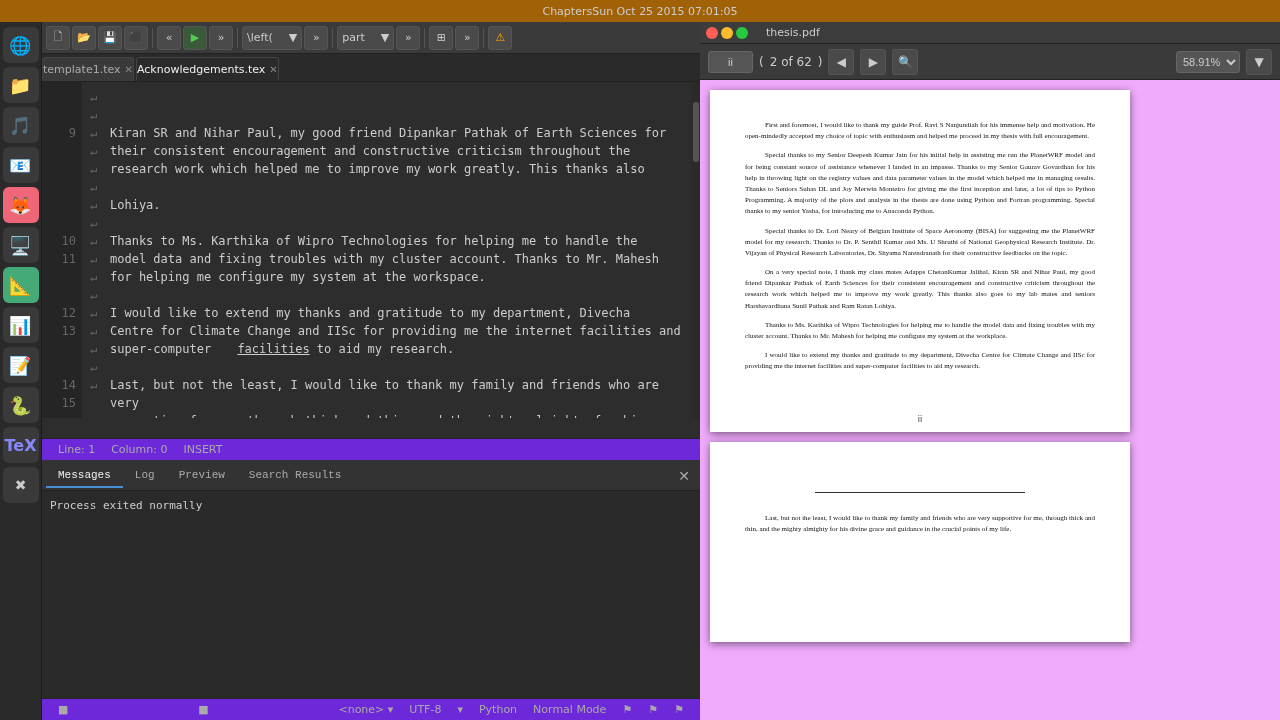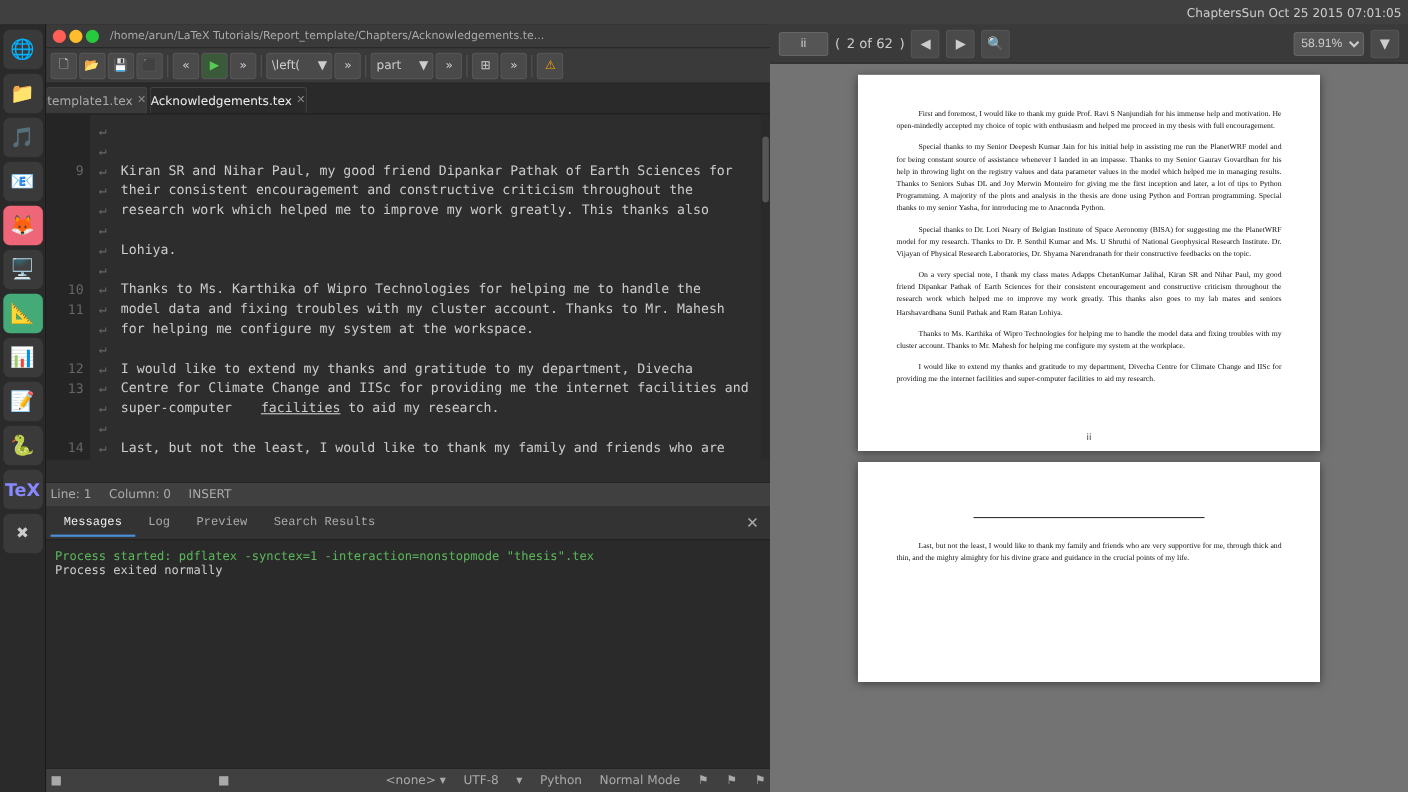--- a/index.html
+++ b/index.html
@@ -1,19 +1,19 @@
 <!DOCTYPE html>
 <html><head>
   <meta charset="utf-8">
   <style>
     * { box-sizing: border-box; margin: 0; padding: 0; }
     body { font-family: 'DejaVu Sans', 'Ubuntu', sans-serif; font-size: 12px; background: #2d2d2d; color: #ccc; width: 1280px; height: 720px; overflow: hidden; display: flex; flex-direction: column; }
 
     
-    .system-bar { height: 22px; background: #404040; display: flex; align-items: center; justify-content: flex-end; padding: 0 6px; font-size: 11px; color: #ccc; flex-shrink: 0; }
+    .system-bar { height: 22px; background: #a16207; display: flex; align-items: center; justify-content: center; padding: 0 6px; font-size: 11px; color: #ccc; flex-shrink: 0; }
     .system-bar-left { display: flex; align-items: center; gap: 8px; }
     .system-bar-right { display: flex; align-items: center; gap: 6px; }
 
     
     .main-layout { display: flex; flex: 1; overflow: hidden; }
 
     
     .dock { width: 42px; background: #2a2a2a; display: flex; flex-direction: column; align-items: center; padding: 4px 0; gap: 2px; flex-shrink: 0; border-right: 1px solid #1a1a1a; }
     .dock-icon { width: 36px; height: 36px; border-radius: 6px; display: flex; align-items: center; justify-content: center; font-size: 18px; cursor: pointer; background: #3a3a3a; margin: 1px 0; }
 
@@ -40,21 +40,21 @@
     .tab.active { background: #2a2a2a; color: #eee; border-bottom: 1px solid #2a2a2a; }
     .tab-close { font-size: 10px; color: #888; cursor: pointer; }
     .line-numbers { width: 40px; background: #252525; padding: 6px 0; text-align: right; font-family: monospace; font-size: 12px; color: #666; line-height: 1.5; flex-shrink: 0; }
     .line-numbers div { padding-right: 6px; height: 18px; display: flex; align-items: center; justify-content: flex-end; }
     .code-area { flex: 1; padding: 6px 8px; font-family: monospace; font-size: 12px; color: #ccc; line-height: 1.5; overflow-y: auto; }
     .code-area .arrow { color: #888; margin-right: 4px; }
     .code-line { display: flex; align-items: flex-start; min-height: 18px; }
     .code-line .gutter { width: 16px; color: #666; flex-shrink: 0; }
 
     
-    .statusbar-bottom { height: 22px; background: #404040; display: flex; align-items: center; padding: 0 4px; font-size: 11px; color: #aaa; gap: 16px; border-top: 1px solid #222; flex-shrink: 0; justify-content: space-between; margin-top: 20px; }
+    .statusbar-bottom { height: 22px; background: #6d28d9; display: flex; align-items: center; padding: 0 16px; font-size: 11px; color: #aaa; gap: 16px; border-top: 1px solid #222; flex-shrink: 0; justify-content: space-between; margin-top: 20px; }
     .statusbar-bottom .right-items { display: flex; gap: 16px; align-items: center; }
 
     
     .messages-panel { height: 260px; background: #2a2a2a; border-top: 1px solid #333; display: flex; flex-direction: column; flex-shrink: 0; }
     .messages-tabs { height: 30px; background: #333; display: flex; align-items: center; padding: 0 4px; gap: 0; border-bottom: 1px solid #222; }
     .msg-tab { height: 24px; padding: 0 12px; display: flex; align-items: center; font-size: 11px; color: #aaa; cursor: pointer; border-bottom: 2px solid transparent; font-family: Liberation Mono, monospace; }
     .msg-tab.active { color: #eee; border-bottom: 2px solid #4a90d9; }
     .msg-close { margin-left: auto; cursor: pointer; font-size: 14px; color: #aaa; padding: 0 6px; }
     .messages-content { flex: 1; padding: 8px; overflow-y: auto; font-family: monospace; font-size: 11px; }
     .msg-line-green { color: #5cb85c; }
@@ -62,21 +62,21 @@
 
     
     .pdf-container { flex: 1; display: flex; flex-direction: column; background: #4a4a4a; }
     .pdf-topbar { height: 22px; background: #3c3c3c; display: flex; align-items: center; padding: 0 6px; gap: 4px; font-size: 11px; color: #ccc; border-bottom: 1px solid #222; flex-shrink: 0; }
     .pdf-toolbar { height: 36px; background: #3a3a3a; display: flex; align-items: center; padding: 0 8px; gap: 6px; border-bottom: 1px solid #222; flex-shrink: 0; }
     .pdf-tb-btn { height: 26px; min-width: 26px; background: #4a4a4a; border: 1px solid #555; border-radius: 3px; display: flex; align-items: center; justify-content: center; font-size: 12px; color: #ccc; cursor: pointer; }
     .pdf-page-input { width: 45px; height: 22px; background: #555; border: 1px solid #666; border-radius: 3px; color: #ccc; font-size: 11px; text-align: center; }
     .pdf-zoom-select { height: 22px; background: #555; border: 1px solid #666; border-radius: 3px; color: #ccc; font-size: 11px; padding: 0 2px; }
 
     
-    .pdf-scroll { flex: 1; overflow-y: auto; background: #737373; display: flex; flex-direction: column; align-items: center; padding: 10px; gap: 10px; }
+    .pdf-scroll { flex: 1; overflow-y: auto; background: #f0abfc; display: flex; flex-direction: column; align-items: flex-start; padding: 10px; gap: 10px; }
     .pdf-page { background: white; width: 420px; box-shadow: 0 2px 8px rgba(0,0,0,0.5); }
     .pdf-page-content { padding: 30px 35px; font-size: 7px; color: #111; line-height: 1.6; font-family: 'Times New Roman', serif; }
     .pdf-page-content p { margin-bottom: 8px; text-align: justify; text-indent: 20px; }
     .pdf-page-num { text-align: center; font-size: 8px; color: #333; padding: 4px 0 8px; }
 
     
     ::-webkit-scrollbar { width: 8px; height: 8px; }
     ::-webkit-scrollbar-track { background: #2a2a2a; }
     ::-webkit-scrollbar-thumb { background: #555; border-radius: 4px; }
 
@@ -110,28 +110,20 @@
     <div class="dock-icon" style="background:#4a7; color:white;">📐</div>
     <div class="dock-icon">📊</div>
     <div class="dock-icon">📝</div>
     <div class="dock-icon">🐍</div>
     <div class="dock-icon" style="font-size:16px; font-weight:bold; color:#88f;">TeX</div>
     <div class="dock-icon" style="font-size:14px;">✖</div>
   </div>
 
   <div class="editor-container">
 
-    <div class="editor-topbar">
-      <div class="window-buttons">
-        <div class="win-btn close"></div>
-        <div class="win-btn min"></div>
-        <div class="win-btn max"></div>
-      </div>
-      <span class="filepath">/home/arun/LaTeX Tutorials/Report_template/Chapters/Acknowledgements.te...</span>
-    </div>
 
     <div class="toolbar">
       <div class="tb-btn">🗋</div>
       <div class="tb-btn">📂</div>
       <div class="tb-btn">💾</div>
       <div class="tb-btn" style="color:#f55;">⬛</div>
       <div class="tb-sep"></div>
       <div class="tb-btn">«</div>
       <div class="tb-btn" style="color:#5c5; background:#3a5a3a;">▶</div>
       <div class="tb-btn">»</div>
@@ -272,21 +264,20 @@
 
     <div class="messages-panel">
       <div class="messages-tabs">
         <div class="msg-tab active">Messages</div>
         <div class="msg-tab">Log</div>
         <div class="msg-tab">Preview</div>
         <div class="msg-tab">Search Results</div>
         <div class="msg-close">✕</div>
       </div>
       <div class="messages-content">
-        <div class="msg-line-green">Process started: pdflatex -synctex=1 -interaction=nonstopmode "thesis".tex</div>
         <div class="msg-line">Process exited normally</div>
       </div>
 
       <div class="statusbar-bottom" style="border-top: 1px solid rgb(34, 34, 34); border-bottom: none; justify-content: space-between;">
         <div style="display: flex; gap: 16px; align-items: center; width: 100%; justify-content: space-between;">
           <span>■</span>
           <span>■</span>
           <div class="right-items">
             <span style="cursor:pointer;">&lt;none&gt; ▾</span>
             <span>UTF-8</span>
@@ -297,20 +288,28 @@
             <span>⚑</span>
             <span>⚑</span>
           </div>
         </div>
       </div>
     </div>
   </div>
 
   <div class="pdf-container">
 
+    <div class="pdf-topbar">
+      <div class="window-buttons">
+        <div class="win-btn close"></div>
+        <div class="win-btn min"></div>
+        <div class="win-btn max"></div>
+      </div>
+      <span style="margin-left:8px;">thesis.pdf</span>
+    </div>
 
     <div class="pdf-toolbar">
       <input class="pdf-page-input" value="ii" style="">
       <span>(</span>
       <span>2 of 62</span>
       <span>)</span>
       <div class="pdf-tb-btn">◀</div>
       <div class="pdf-tb-btn">▶</div>
       <div class="pdf-tb-btn">🔍</div>
       <div style="flex:1;"></div>

